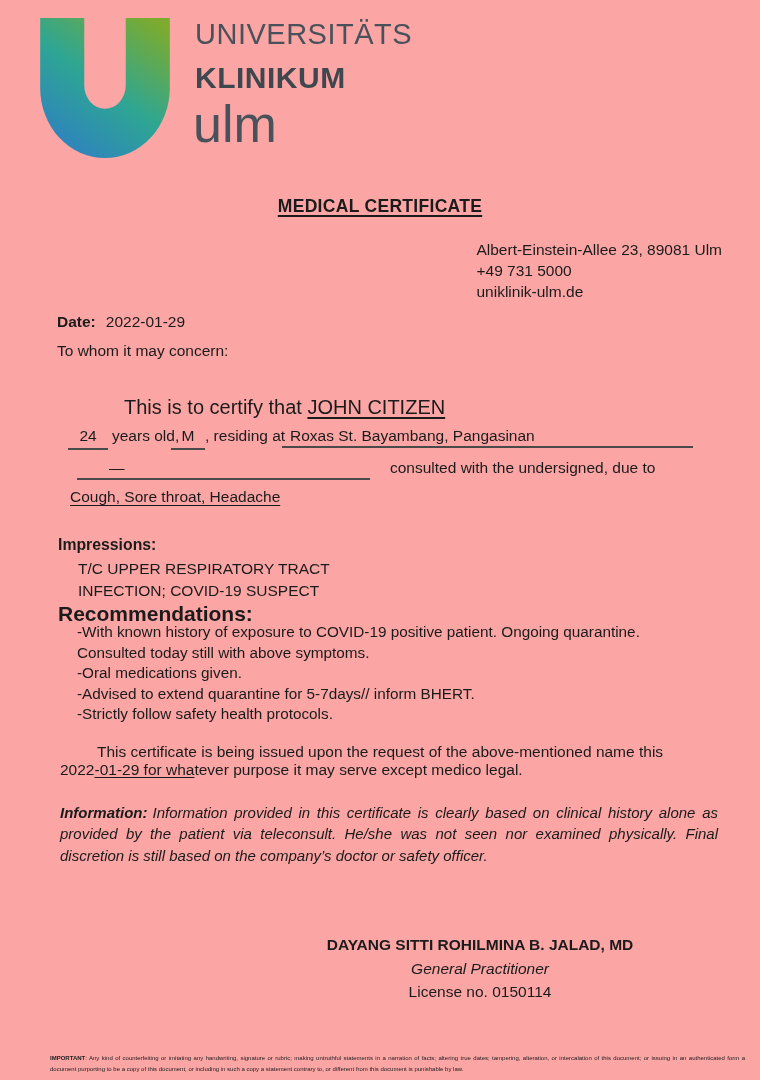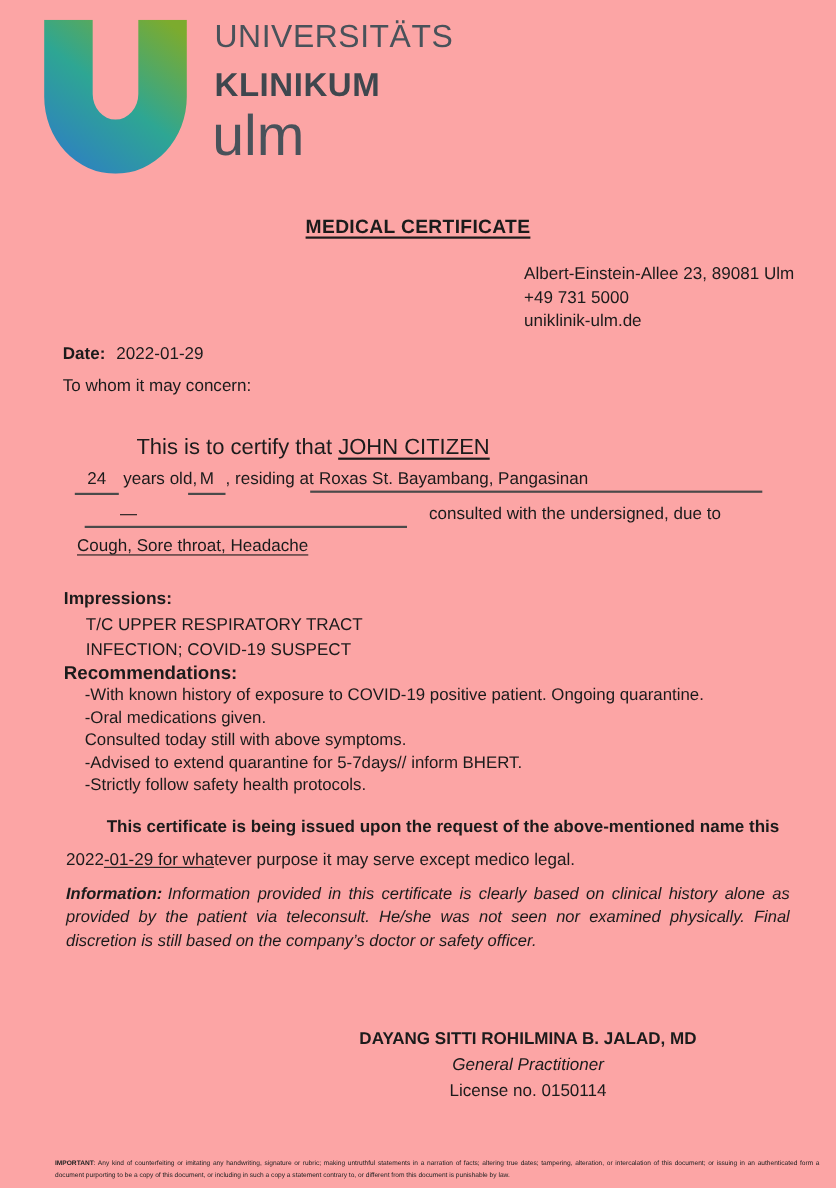--- a/index.html
+++ b/index.html
@@ -41,25 +41,25 @@
   .t-residing{left:205px;}
   .blank-address{left:282px;width:411px;text-align:left;padding-left:8px;box-sizing:border-box;}
   .consult-row{top:456px;}
   .blank-consult{left:77px;width:293px;text-align:left;padding-left:32px;box-sizing:border-box;}
   .t-consulted{left:390px;}
   .complaints{position:absolute;left:70px;top:488px;font-size:15.5px;
               text-decoration:underline;text-underline-offset:3px;}
   
   .imp-heading{position:absolute;left:58px;top:536px;font-size:15.8px;font-weight:700;}
   .imp-lines{position:absolute;left:78px;top:558px;font-size:15.5px;line-height:22.4px;}
-  .rec-heading{position:absolute;left:58px;top:602px;font-size:17px;font-weight:700;}
+  .rec-heading{position:absolute;left:58px;top:602px;font-size:21px;font-weight:700;}
   .rec-lines{position:absolute;left:77px;top:622px;width:660px;font-size:15.3px;line-height:20.6px;}
   
   .issuance{position:absolute;left:60px;top:743px;width:650px;font-size:15.5px;}
-  .iss-l1{padding-left:37px;margin-bottom:12px;font-weight:bold;}
+  .iss-l1{padding-left:37px;margin-bottom:0;}
   .iss-u{text-decoration:underline;text-underline-offset:2px;}
   
   .disclaimer{position:absolute;left:60px;top:802px;width:658px;font-size:15px;
               line-height:21.3px;font-style:italic;text-align:justify;}
   .disc-label{font-weight:700;margin-right:5px;}
   
   .signature{position:absolute;left:240px;top:933px;width:480px;text-align:center;
              font-size:15.5px;line-height:23.5px;}
   .sig-name{font-weight:700;}
   .sig-title{font-style:italic;}
@@ -124,22 +124,22 @@
 
   <div class="imp-heading">Impressions:</div>
   <div class="imp-lines">
     <div>T/C UPPER RESPIRATORY TRACT</div>
     <div>INFECTION; COVID-19 SUSPECT</div>
   </div>
 
   <div class="rec-heading">Recommendations:</div>
   <div class="rec-lines">
     <div>-With known history of exposure to COVID-19 positive patient. Ongoing quarantine.</div>
+    <div>Consulted today still with above symptoms.</div>
     <div>-Oral medications given.</div>
-    <div>Consulted today still with above symptoms.</div>
     <div>-Advised to extend quarantine for 5-7days// inform BHERT.</div>
     <div>-Strictly follow safety health protocols.</div>
   </div>
 
   <div class="issuance">
     <div class="iss-l1">This certificate is being issued upon the request of the above-mentioned name this</div>
     <div class="iss-l2">
       <span>2022</span><span class="iss-u">-01-29 for wha</span><span>tever purpose it may serve except medico legal.</span>
     </div>
   </div>

